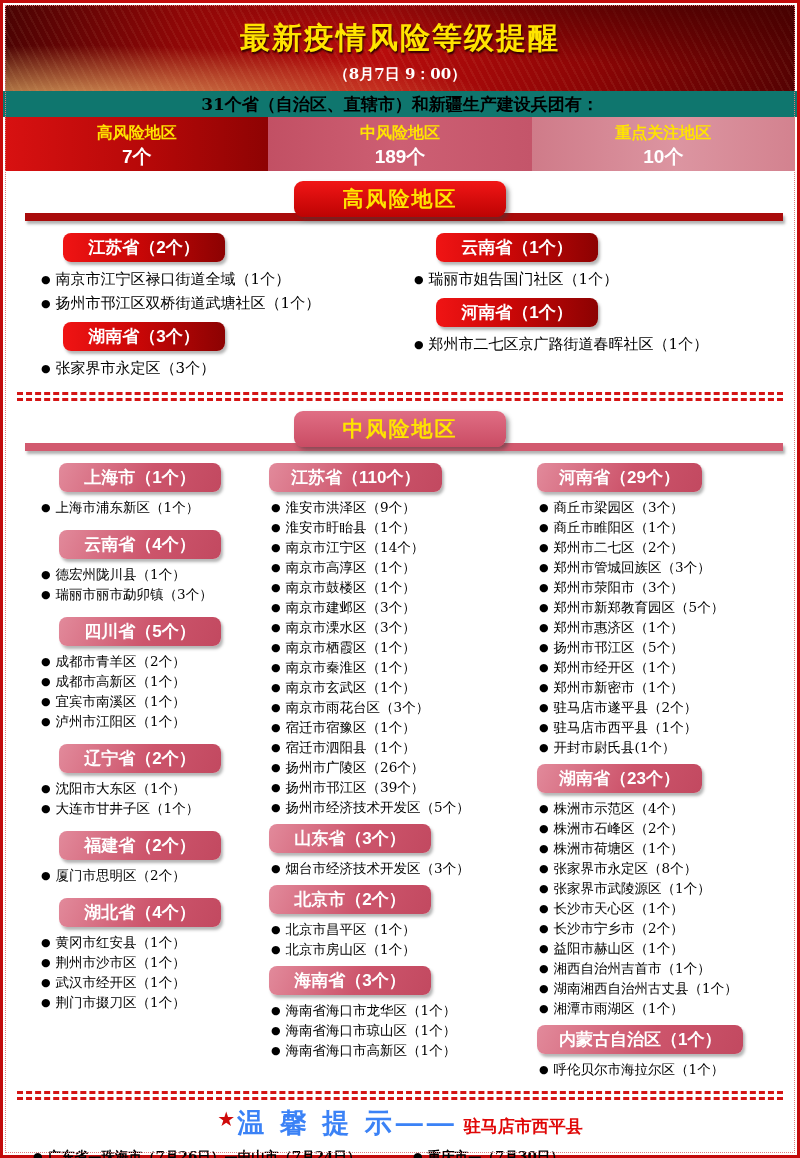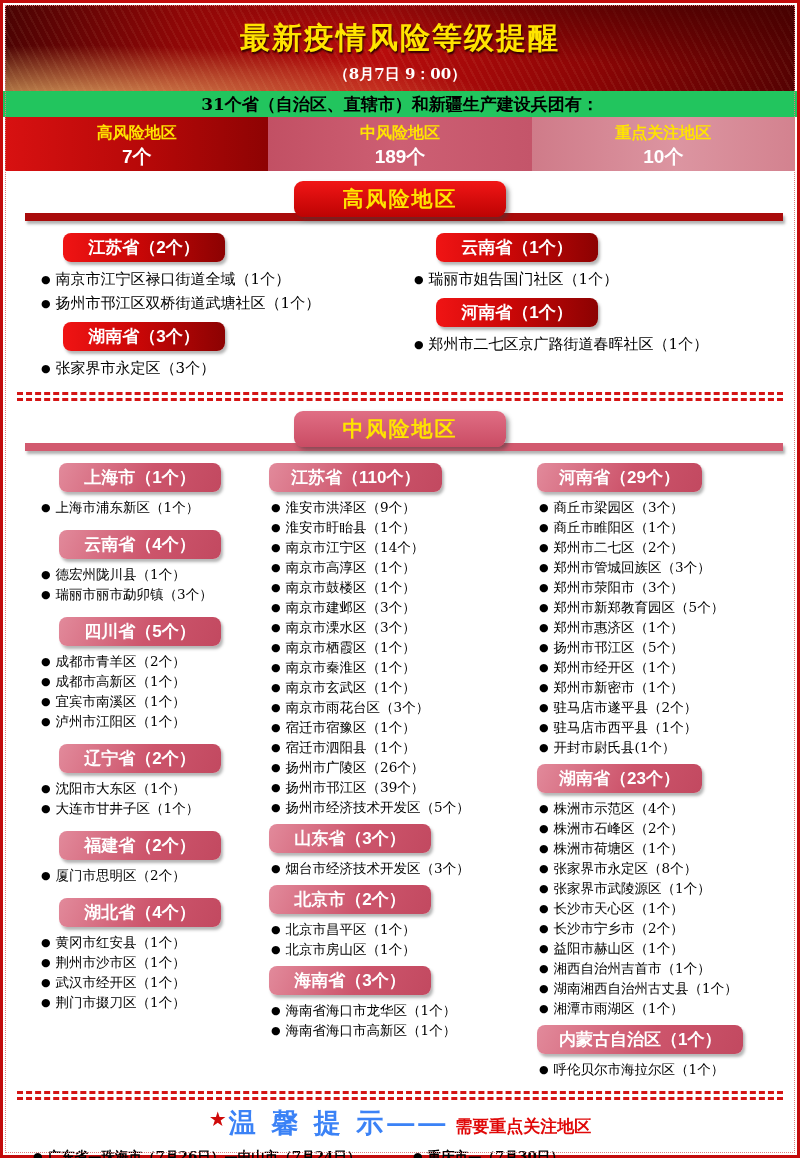--- a/index.html
+++ b/index.html
@@ -15,21 +15,21 @@
          radial-gradient(ellipse at 90% -30%, rgba(60,0,0,.9), rgba(60,0,0,0) 55%),
          repeating-linear-gradient(62deg, rgba(255,230,180,.06) 0 2px, rgba(0,0,0,0) 2px 7px),
          linear-gradient(100deg,#4a0303 0%,#8e0707 22%,#b80c0c 48%,#8a0505 75%,#540202 100%);
        text-align:center;}
   .hdr-title{padding-top:13px;font-family:"DejaVu Serif",serif;font-weight:bold;
              font-size:30px;letter-spacing:2px;color:#ffe400;text-shadow:1px 2px 2px #2a0000;}
   .hdr-sub{margin-top:6px;font-family:"DejaVu Serif",serif;font-weight:bold;
            font-size:15px;color:#ffffff;}
 
   
-  .intro{height:26px;line-height:26px;text-align:center;background:#22c55e;
+  .intro{height:26px;line-height:26px;text-align:center;background:#0f766e;
          font-family:"DejaVu Serif",serif;font-weight:bold;font-size:17px;color:#000;}
 
   
   .blocks{display:flex;margin:0 2px;}
   .blk{flex:1;height:54px;text-align:center;}
   .blk-label{padding-top:6px;font-size:16px;font-weight:bold;color:#ffe400;}
   .blk-count{font-size:19px;font-weight:bold;color:#ffffff;}
   .blk-high{background:linear-gradient(90deg,#d81111 0%,#b50808 55%,#8e0303 100%);}
   .blk-mid{background:linear-gradient(90deg,#c25064 0%,#cd5f73 50%,#c4556a 100%);}
   .blk-watch{background:linear-gradient(90deg,#cf7b89 0%,#dc95a1 55%,#d3828f 100%);}
@@ -234,20 +234,21 @@
           <div class="badge badge-mr">北京市（2个）</div>
           <ul class="items">
             <li><span class="bullet">●</span><span>北京市昌平区（1个）</span></li>
             <li><span class="bullet">●</span><span>北京市房山区（1个）</span></li>
           </ul>
         </div>
         <div class="group">
           <div class="badge badge-mr">海南省（3个）</div>
           <ul class="items">
             <li><span class="bullet">●</span><span>海南省海口市龙华区（1个）</span></li>
+            <li><span class="bullet">●</span><span>海南省海口市琼山区（1个）</span></li>
             <li><span class="bullet">●</span><span>海南省海口市高新区（1个）</span></li>
           </ul>
         </div>
       </div>
       <div class="mr-col3">
         <div class="group">
           <div class="badge badge-mr">河南省（29个）</div>
           <ul class="items">
             <li><span class="bullet">●</span><span>商丘市梁园区（3个）</span></li>
             <li><span class="bullet">●</span><span>商丘市睢阳区（1个）</span></li>
@@ -285,21 +286,21 @@
           <ul class="items">
             <li><span class="bullet">●</span><span>呼伦贝尔市海拉尔区（1个）</span></li>
           </ul>
         </div>
       </div>
     </div>
 
   <div class="sep"></div>
 
   <div class="notice-title">
-    <span class="star">★</span><span class="nt-main">温 馨 提 示——</span><span class="nt-sub">需要重点关注地区</span>
+    <span class="star">★</span><span class="nt-main">温 馨 提 示——</span><span class="nt-sub">驻马店市西平县</span>
   </div>
 
   <div class="notice-cols">
       <ul class="items">
         <li><span class="bullet">●</span><span>广东省—珠海市（7月26日）—中山市（7月24日）</span></li>
       </ul>
       <ul class="items">
         <li><span class="bullet">●</span><span>重庆市—（7月30日）</span></li>
       </ul>
     </div>

